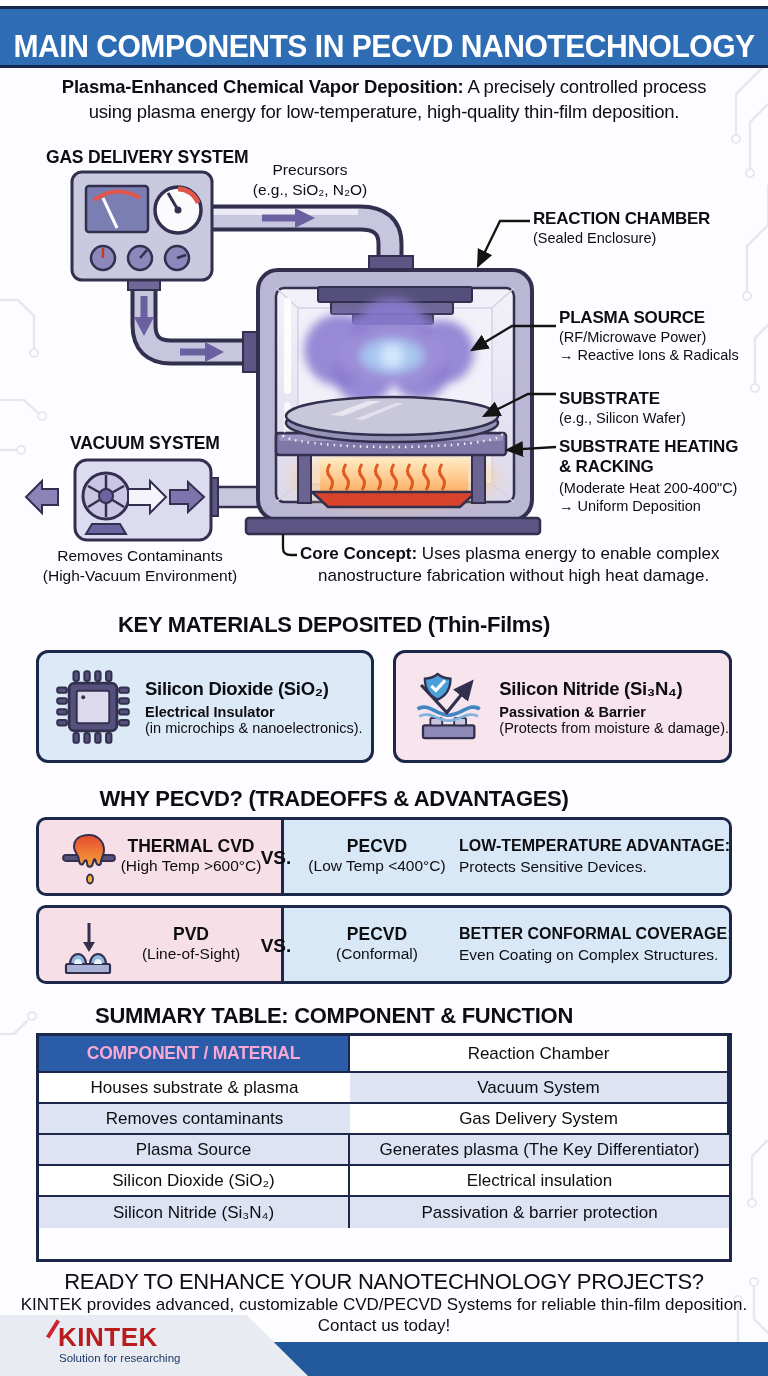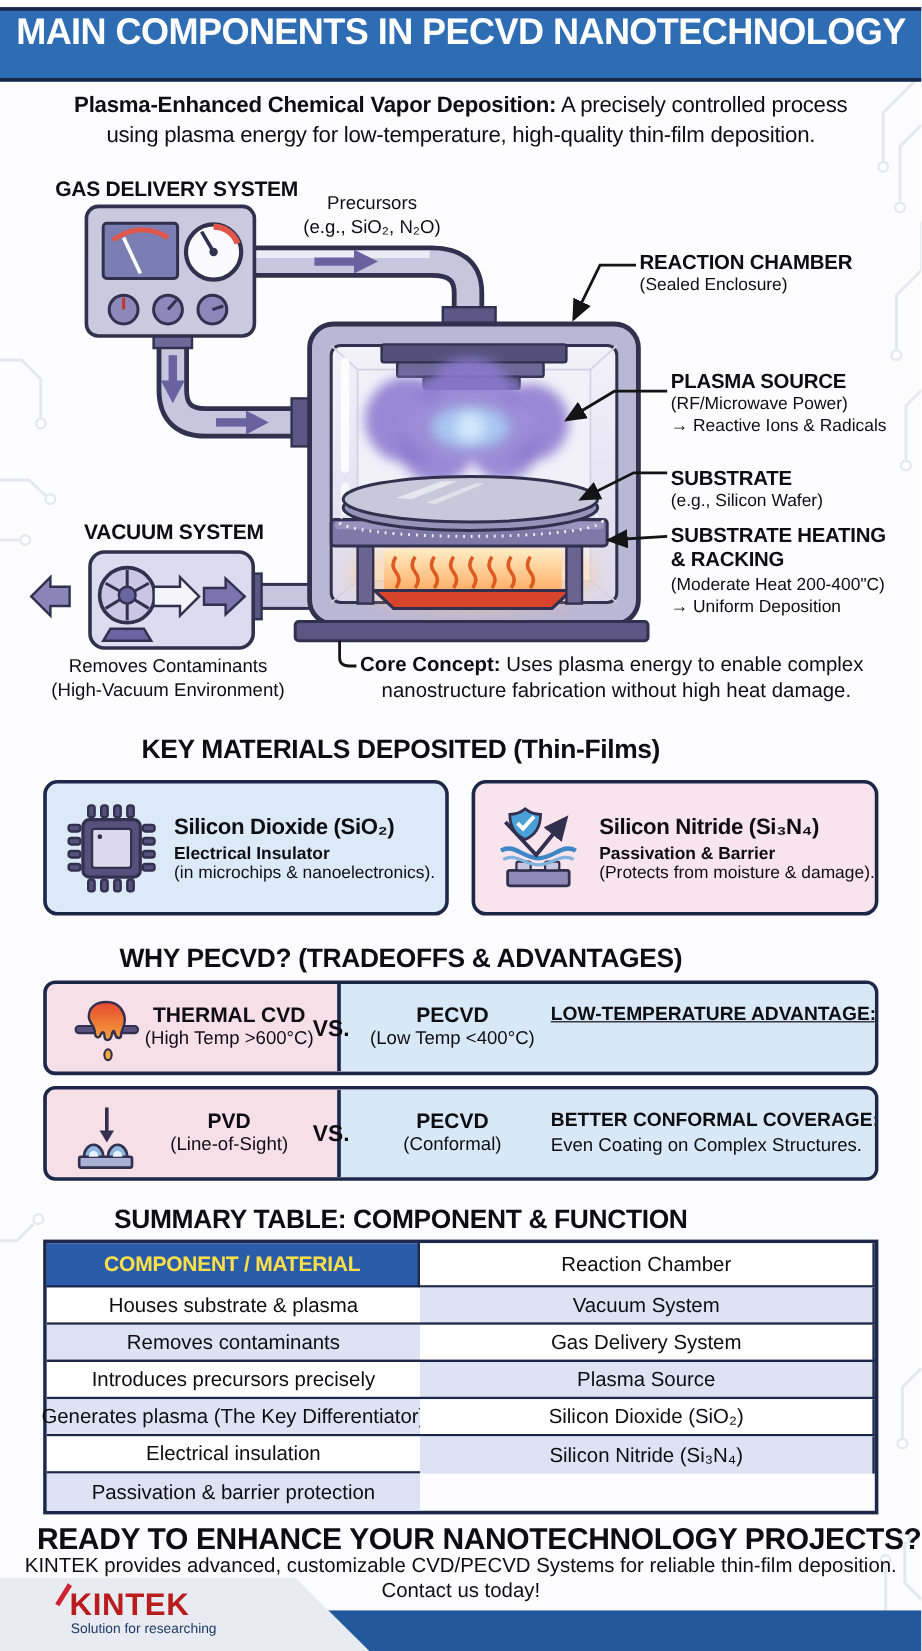--- a/index.html
+++ b/index.html
@@ -3,21 +3,21 @@
 <meta charset="utf-8">
 <style>
   html,body{margin:0;padding:0;background:#fff;}
   body{font-family:"Liberation Sans","DejaVu Sans",sans-serif;color:#0e0e12;}
   #canvas{position:relative;width:768px;height:1376px;overflow:hidden;background:#fdfdff;}
   .abs{position:absolute;}
   .b{font-weight:bold;}
   .nowrap{white-space:nowrap;}
   .ctr{text-align:center;}
 
-  .header{left:0;top:6px;width:768px;height:56px;background:#2e6cb3;border-top:3px solid #17264b;border-bottom:3px solid #17264b;display:flex;align-items:flex-start;justify-content:center;box-sizing:content-box;}
+  .header{left:0;top:6px;width:768px;height:56px;background:#2e6cb3;border-top:3px solid #17264b;border-bottom:3px solid #17264b;display:flex;align-items:flex-end;justify-content:center;box-sizing:content-box;}
   .header h1{margin:0;color:#fff;font-size:31px;font-weight:bold;letter-spacing:-0.5px;transform:scaleX(0.97);white-space:nowrap;}
 
   .intro{width:768px;text-align:center;font-size:18.5px;letter-spacing:-0.2px;}
 
   .sec{width:668px;text-align:center;font-weight:bold;font-size:22px;letter-spacing:-0.3px;}
 
   
   .dt{font-weight:bold;font-size:17px;letter-spacing:-0.2px;white-space:nowrap;line-height:19px;}
   .ds{font-size:14.5px;white-space:nowrap;line-height:18px;}
   .dsm{font-size:15.5px;line-height:20px;}
@@ -34,24 +34,24 @@
   .wl-title{font-size:17.5px;font-weight:bold;white-space:nowrap;}
   .wl-sub{font-size:15.5px;white-space:nowrap;}
   .vs{font-size:19px;font-weight:bold;}
   .wr-title{font-size:16px;font-weight:bold;white-space:nowrap;}
   .wr-sub{font-size:15.5px;white-space:nowrap;}
 
   .stable{left:36px;top:1033px;width:696px;height:229px;display:grid;grid-template-columns:311px 1fr;grid-template-rows:37px repeat(6,31px);border:3px solid #1c2749;box-sizing:border-box;}
   .cell{display:flex;align-items:center;justify-content:center;font-size:17px;background:#fff;border-right:2px solid #1c2749;border-bottom:2px solid #1c2749;box-sizing:border-box;white-space:nowrap;}
   .cell.last{border-right:none;}
   .cell.bot{border-bottom:none;}
-  .cell.h{background:#2b5ca9;color:#fde047;font-weight:bold;font-size:17.5px;letter-spacing:-0.2px;}
+  .cell.h{background:#2b5ca9;color:#f9a8d4;font-weight:bold;font-size:17.5px;letter-spacing:-0.2px;}
   .cell.alt{background:#dde3f3;}
 
-  .cta1{width:768px;text-align:right;font-size:25px;font-weight:bold;letter-spacing:-0.3px;}
+  .cta1{width:768px;text-align:center;font-size:22px;font-weight:normal;letter-spacing:-0.3px;}
   .cta2{width:768px;text-align:center;font-size:17px;}
 
   .bar{left:0;top:1342px;width:768px;height:34px;background:#21599c;}
   .site{top:1346px;width:768px;text-align:center;color:#fff;font-size:20.5px;}
   .plate{left:0;top:1315px;width:308px;height:61px;background:#e9ebf2;clip-path:polygon(0 0,80% 0,100% 100%,0 100%);}
   .brand{left:58px;top:1322px;font-size:26px;font-weight:bold;color:#b91c1c;letter-spacing:0.5px;}
   .slash{left:51px;top:1319px;width:4px;height:20px;background:#cf2334;transform:rotate(32deg);}
   .brand-sub{left:59px;top:1352px;font-size:11.5px;color:#1d3a66;}
 
   svg{display:block;}
@@ -384,22 +384,23 @@
     </svg>
     <div class="abs ctr" style="left:72px;top:16px;width:160px;">
       <div class="wl-title">THERMAL CVD</div>
       <div class="wl-sub">(High Temp &gt;600°C)</div>
     </div>
     <div class="abs ctr vs" style="left:212px;top:27px;width:50px;">VS.</div>
     <div class="abs ctr" style="left:268px;top:16px;width:140px;">
       <div class="wl-title">PECVD</div>
       <div class="wl-sub">(Low Temp &lt;400°C)</div>
     </div>
-    <div class="abs" style="left:420px;top:17px;width:270px;text-decoration:underline;">
+    <div class="abs" style="left:420px;top:17px;width:270px;">
       <div class="wr-title">LOW-TEMPERATURE ADVANTAGE:</div>
+      <div class="wr-sub" style="margin-top:3px;">Protects Sensitive Devices.</div>
     </div>
   </div>
 
   <div class="abs wrow" style="left:36px;top:905px;">
     <div class="rightbg"></div>
     <svg class="abs" style="left:22px;top:11px;" width="56" height="56" viewBox="0 0 56 56">
       <line x1="28" y1="4" x2="28" y2="24" stroke="#32304e" stroke-width="3"></line>
       <polygon points="22,23 34,23 28,33" fill="#32304e"></polygon>
       <rect x="5" y="45" width="44" height="9" rx="1.5" fill="#aab1d6" stroke="#32304e" stroke-width="2.2"></rect>
       <path d="M9,45 a8,10 0 0 1 16,0 z" fill="#8fb8e0" stroke="#32304e" stroke-width="2.2"></path>
@@ -427,21 +428,20 @@
   <div class="abs stable">
     <div class="cell h">COMPONENT / MATERIAL</div>
 
     <div class="cell">Reaction Chamber</div>
     <div class="cell last">Houses substrate &amp; plasma</div>
 
     <div class="cell alt">Vacuum System</div>
     <div class="cell alt last">Removes contaminants</div>
 
     <div class="cell">Gas Delivery System</div>
-    <div class="cell last">Introduces precursors precisely</div>
 
     <div class="cell alt">Plasma Source</div>
     <div class="cell alt last">Generates plasma (The Key Differentiator)</div>
 
     <div class="cell">Silicon Dioxide (SiO₂)</div>
     <div class="cell last">Electrical insulation</div>
 
     <div class="cell alt bot">Silicon Nitride (Si₃N₄)</div>
     <div class="cell alt last bot">Passivation &amp; barrier protection</div>
   </div>

